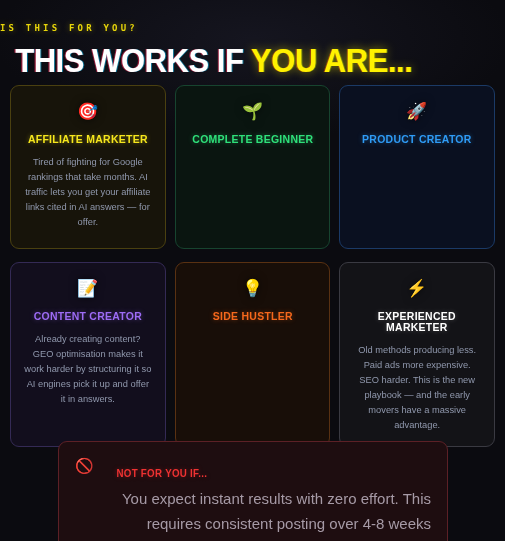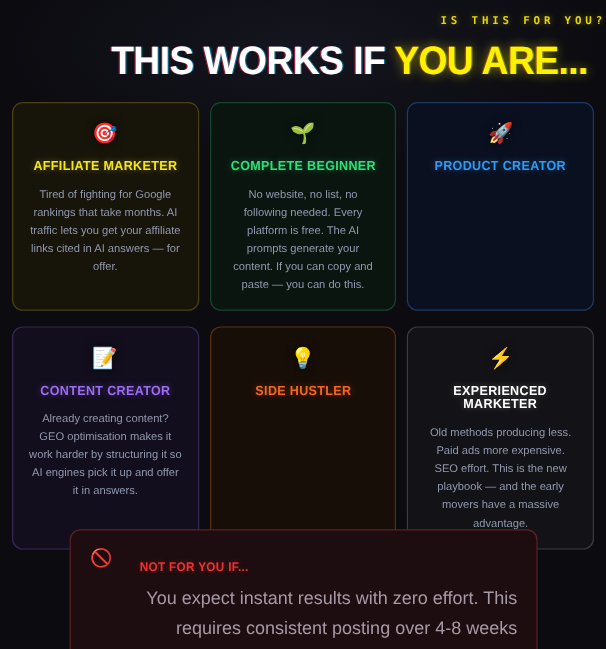--- a/index.html
+++ b/index.html
@@ -25,22 +25,22 @@
     transform: translateX(-50%);
     width: 520px;
     height: 200px;
     background: radial-gradient(ellipse at center, rgba(40,40,60,0.35) 0%, rgba(10,10,16,0) 70%);
     pointer-events: none;
   }
 
   
   .header {
     position: relative;
-    text-align: right;
-    padding-top: 14px;
+    text-align: left;
+    padding-top: 24px;
   }
   .eyebrow {
     font-family: "DejaVu Sans Mono", monospace;
     font-size: 9px;
     font-weight: bold;
     letter-spacing: 3.2px;
     color: #e8d60a;
     text-transform: uppercase;
     text-shadow: 0 0 6px rgba(232,214,10,0.45);
     margin: 0 0 11px 0;
@@ -175,21 +175,20 @@
 
     <div class="card c0">
       <span class="card-icon">🎯</span>
       <div class="card-title">AFFILIATE MARKETER</div>
       <p class="card-body">Tired of fighting for Google rankings that take months. AI traffic lets you get your affiliate links cited in AI answers — for offer.</p>
     </div>
 
     <div class="card c1">
       <span class="card-icon">🌱</span>
       <div class="card-title">COMPLETE BEGINNER</div>
-      <p class="card-body">No website, no list, no following needed. Every platform is free. The AI prompts generate your content. If you can copy and paste — you can do this.</p>
     </div>
 
     <div class="card c2">
       <span class="card-icon">🚀</span>
       <div class="card-title">PRODUCT CREATOR</div>
     </div>
 
     <div class="card c3">
       <span class="card-icon">📝</span>
       <div class="card-title">CONTENT CREATOR</div>
@@ -197,21 +196,21 @@
     </div>
 
     <div class="card c4">
       <span class="card-icon">💡</span>
       <div class="card-title">SIDE HUSTLER</div>
     </div>
 
     <div class="card c5">
       <span class="card-icon">⚡</span>
       <div class="card-title">EXPERIENCED MARKETER</div>
-      <p class="card-body">Old methods producing less. Paid ads more expensive. SEO effort. This is the new playbook — and the early movers have a massive advantage.</p>
+      <p class="card-body">Old methods producing less. Paid ads more expensive. SEO harder. This is the new playbook — and the early movers have a massive advantage.</p>
     </div>
 
   </div>
 
   <div class="warning">
     <span class="warning-icon">🚫</span>
     <div class="warning-text">
       <div class="warning-title">NOT FOR YOU IF...</div>
       <p class="warning-body">You expect instant results with zero effort. This requires consistent posting over 4-8 weeks before you see compounding traffic. If you want a magic button — this isn't it. We're honest about that because we want you to succeed.</p>
     </div>

